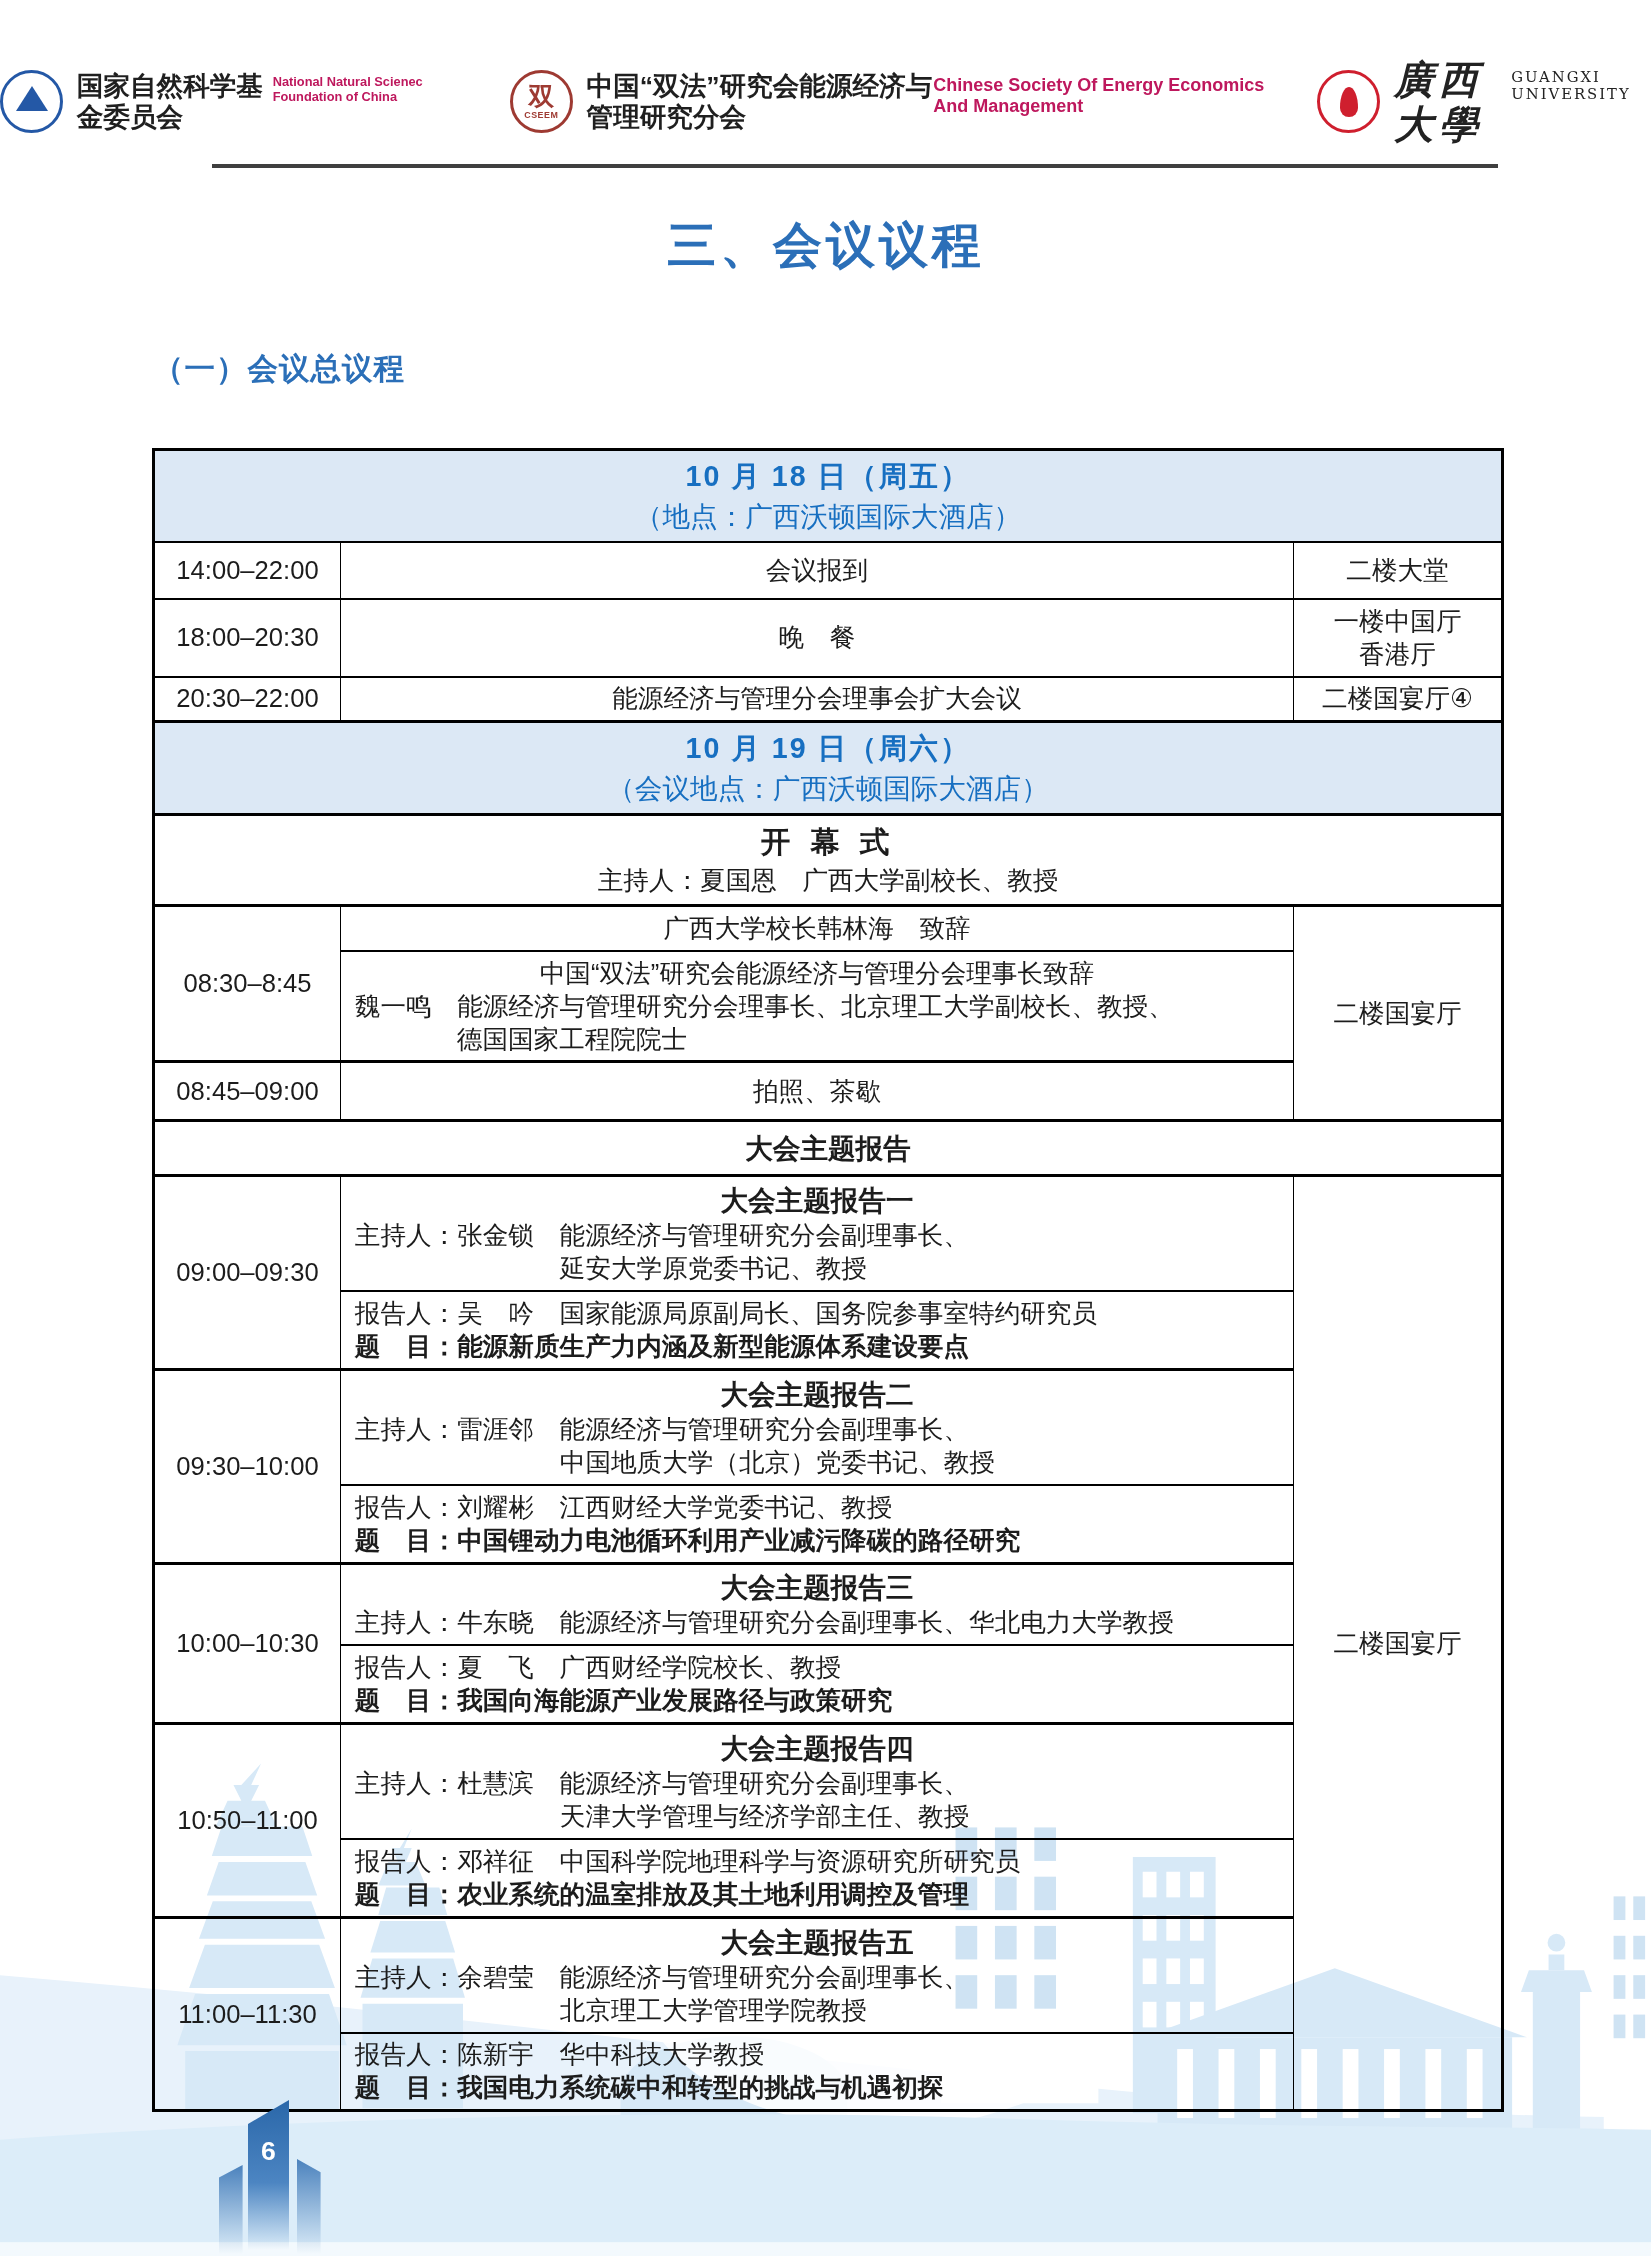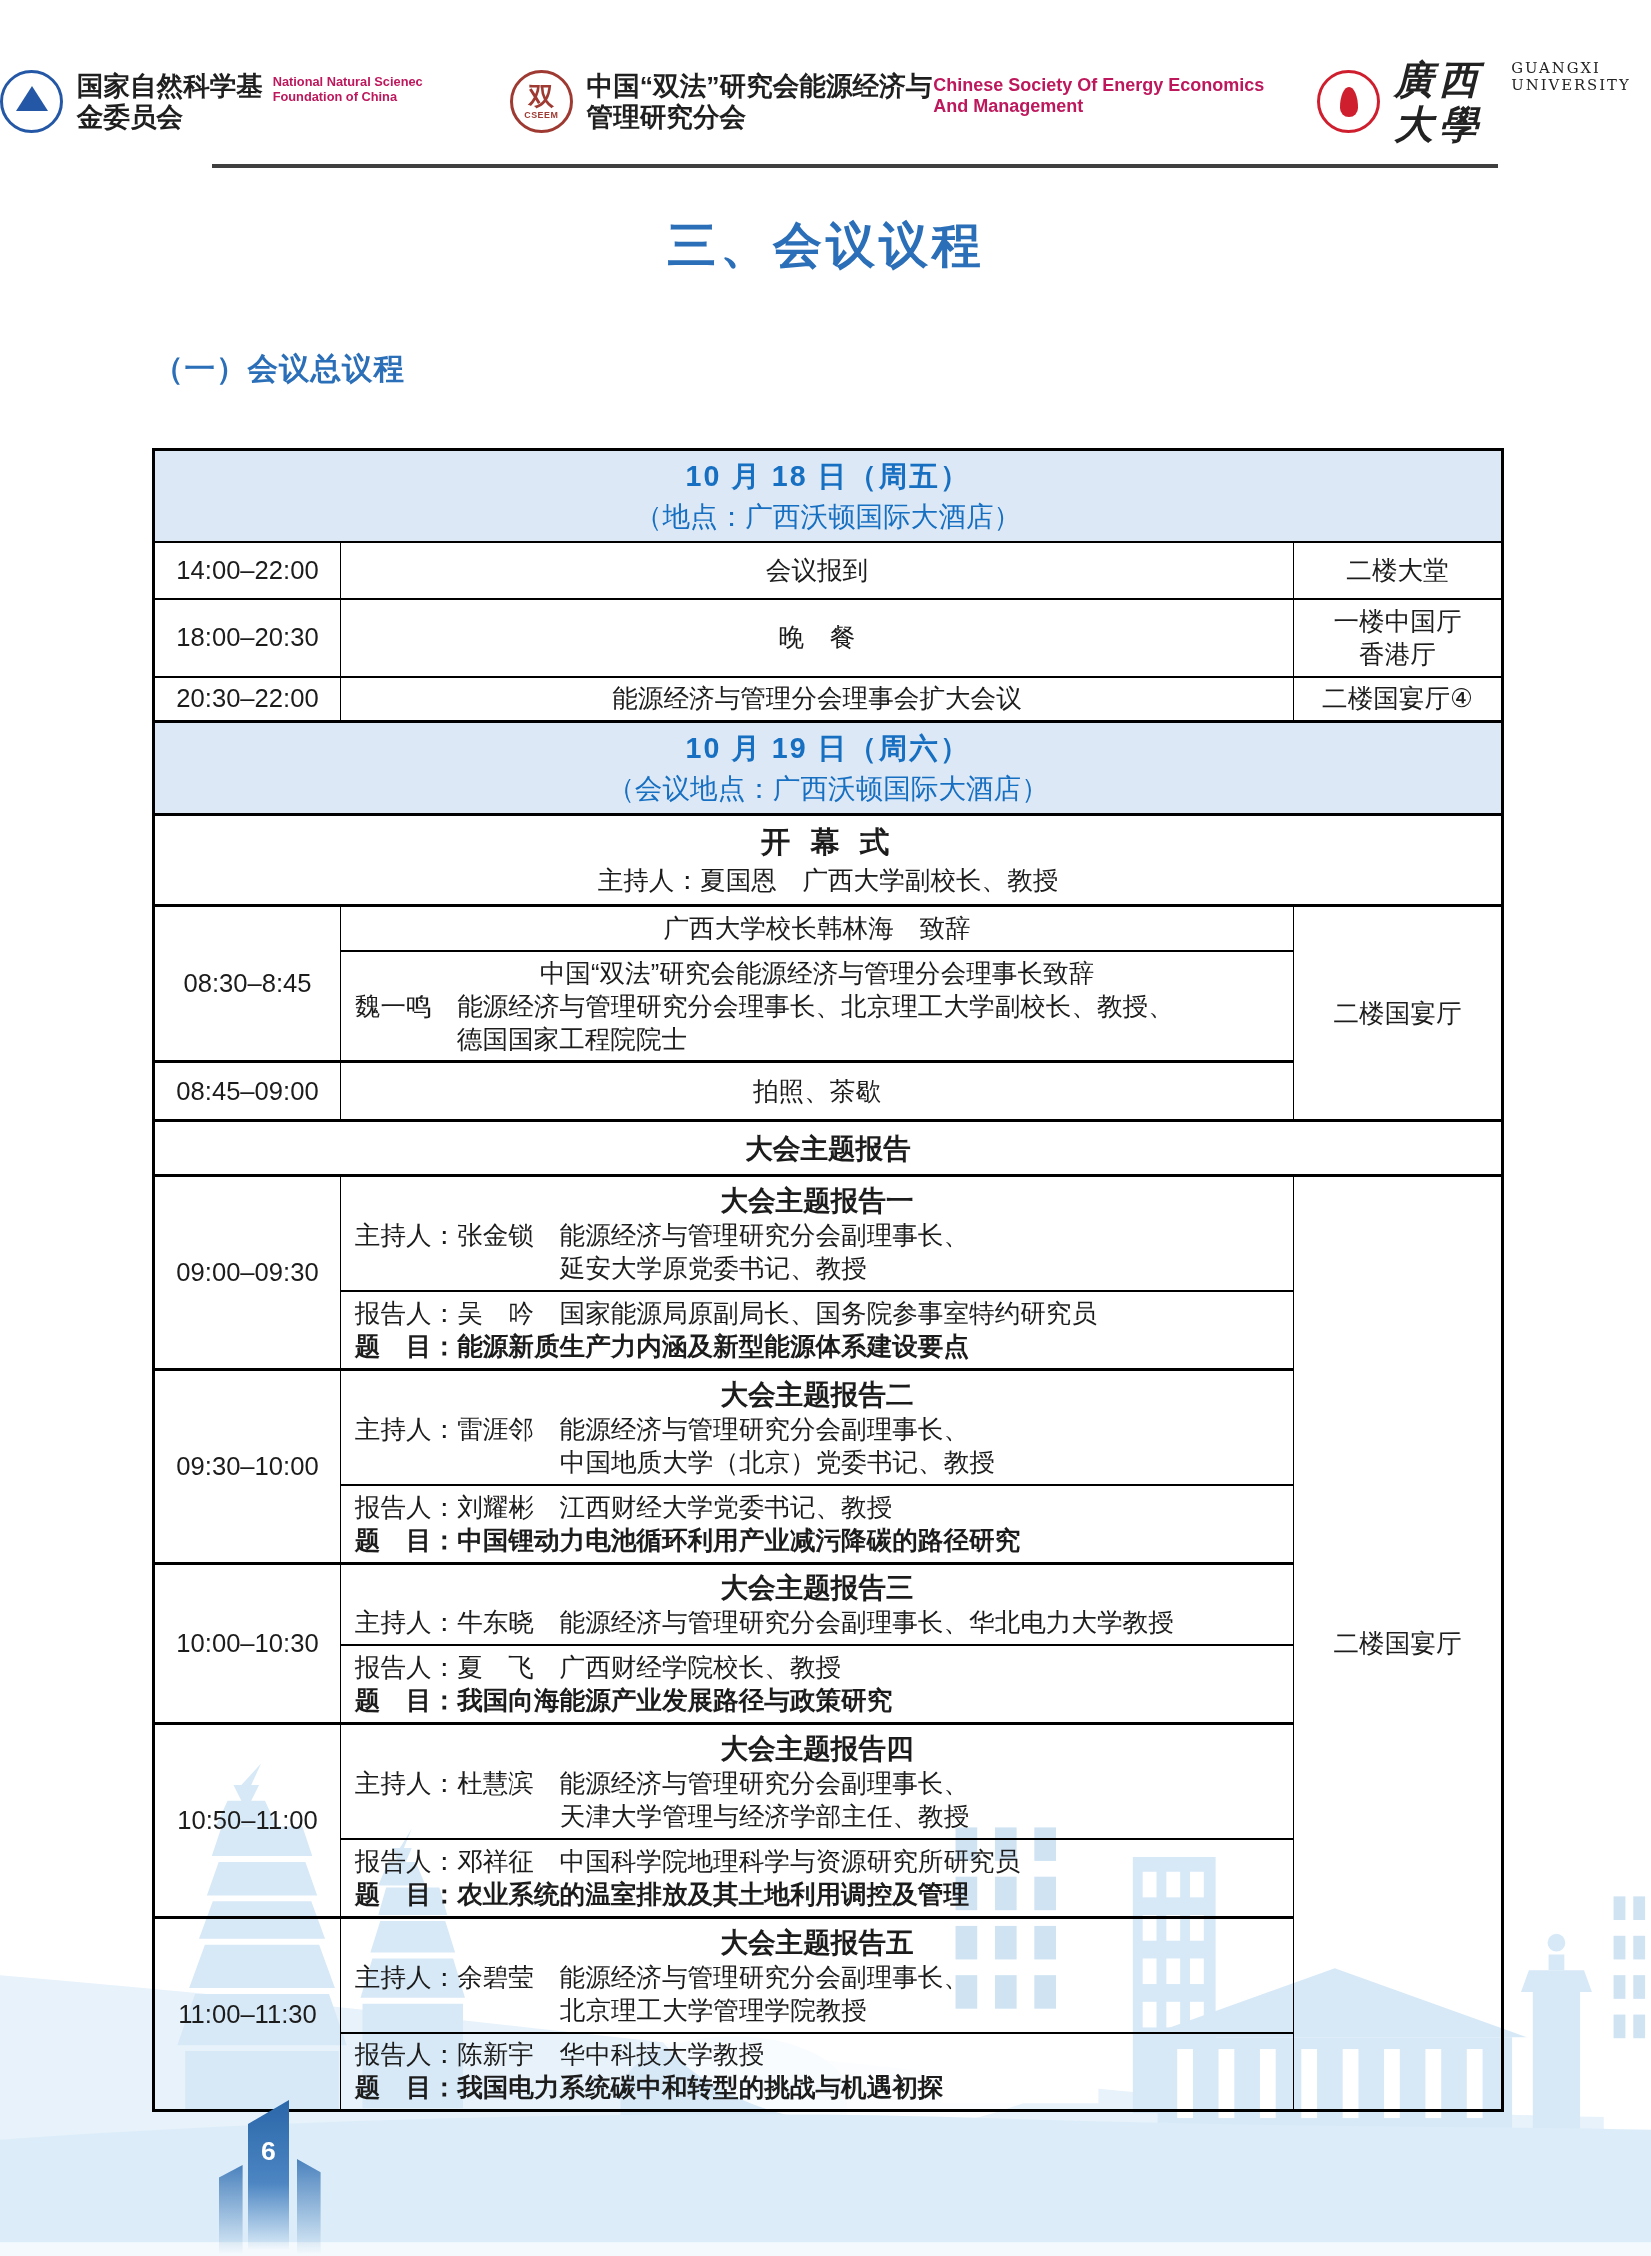--- a/index.html
+++ b/index.html
@@ -28,21 +28,21 @@
   .disc-gxu{border:3.9px solid var(--gx-red);background:#fff;}
   .gx-flame{width:17.7px;height:29.6px;background:var(--gx-red);
             border-radius:50% 50% 50% 50%/70% 70% 30% 30%;}
   .logo-txt{display:flex;flex-direction:row;line-height:1.15;}
   .logo-cn{font-size:26.6px;font-weight:800;color:#1f1f1f;}
   .logo-en{font-size:12.8px;font-weight:700;color:#be185d;margin-top:3.9px;}
   .logo-en-wide{font-size:18px;}
   .gx-script{font-family:"DejaVu Serif","Liberation Serif",serif;font-style:italic;
              font-size:39px;font-weight:600;color:#222;letter-spacing:5.9px;}
   .gx-en{font-family:"DejaVu Serif","Liberation Serif",serif;font-size:14.8px;
-         letter-spacing:2px;color:#222;margin-top:2px;}
+         letter-spacing:2px;color:#222;margin-top:11px;}
   .head-rule{position:absolute;left:212px;top:164px;width:1286px;height:3.9px;background:var(--rule);}
 
   .doc-title{position:absolute;top:213px;left:0;right:0;text-align:center;
              font-size:49px;font-weight:800;color:var(--accent);letter-spacing:3.9px;}
   .sec-title{position:absolute;top:349px;left:153px;font-size:30.5px;font-weight:700;
              color:var(--accent);letter-spacing:1px;}
 
   
   .bgdeco{position:absolute;left:0;top:0;z-index:0;}
 

